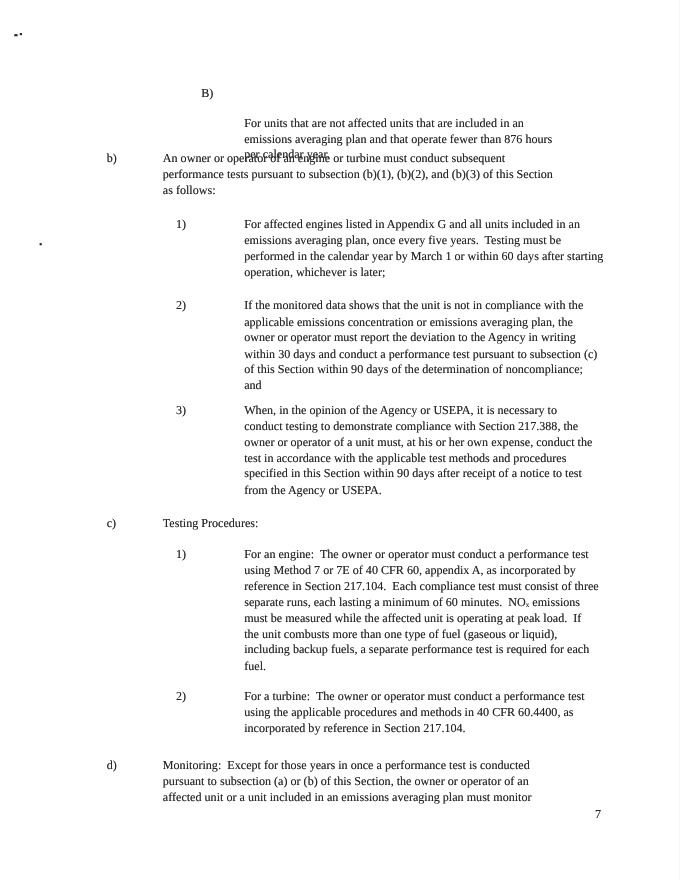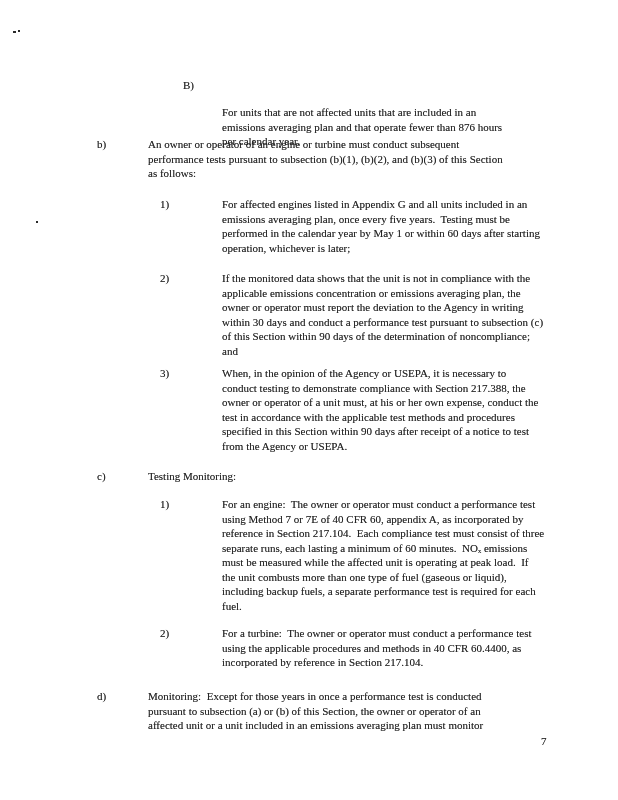--- a/index.html
+++ b/index.html
@@ -76,21 +76,21 @@
     <span class="lbl">b)</span>
     <div class="txt">An owner or operator of an engine or turbine must conduct subsequent
 performance tests pursuant to subsection (b)(1), (b)(2), and (b)(3) of this Section
 as follows:</div>
   </div>
 
   <div class="doc-item lvl-number pos-b1">
     <span class="lbl">1)</span>
     <div class="txt">For affected engines listed in Appendix G and all units included in an
 emissions averaging plan, once every five years.  Testing must be
-performed in the calendar year by May 1 or within 60 days after starting
+performed in the calendar year by March 1 or within 60 days after starting
 operation, whichever is later;</div>
   </div>
 
   <div class="doc-item lvl-number pos-b2">
     <span class="lbl">2)</span>
     <div class="txt">If the monitored data shows that the unit is not in compliance with the
 applicable emissions concentration or emissions averaging plan, the
 owner or operator must report the deviation to the Agency in writing
 within 30 days and conduct a performance test pursuant to subsection (c)
 of this Section within 90 days of the determination of noncompliance;
@@ -102,21 +102,21 @@
     <div class="txt">When, in the opinion of the Agency or USEPA, it is necessary to
 conduct testing to demonstrate compliance with Section 217.388, the
 owner or operator of a unit must, at his or her own expense, conduct the
 test in accordance with the applicable test methods and procedures
 specified in this Section within 90 days after receipt of a notice to test
 from the Agency or USEPA.</div>
   </div>
 
   <div class="doc-item lvl-letter pos-c">
     <span class="lbl">c)</span>
-    <div class="txt">Testing Monitoring:</div>
+    <div class="txt">Testing Procedures:</div>
   </div>
 
   <div class="doc-item lvl-number pos-c1">
     <span class="lbl">1)</span>
     <div class="txt">For an engine:  The owner or operator must conduct a performance test
 using Method 7 or 7E of 40 CFR 60, appendix A, as incorporated by
 reference in Section 217.104.  Each compliance test must consist of three
 separate runs, each lasting a minimum of 60 minutes.  NOₓ emissions
 must be measured while the affected unit is operating at peak load.  If
 the unit combusts more than one type of fuel (gaseous or liquid),

